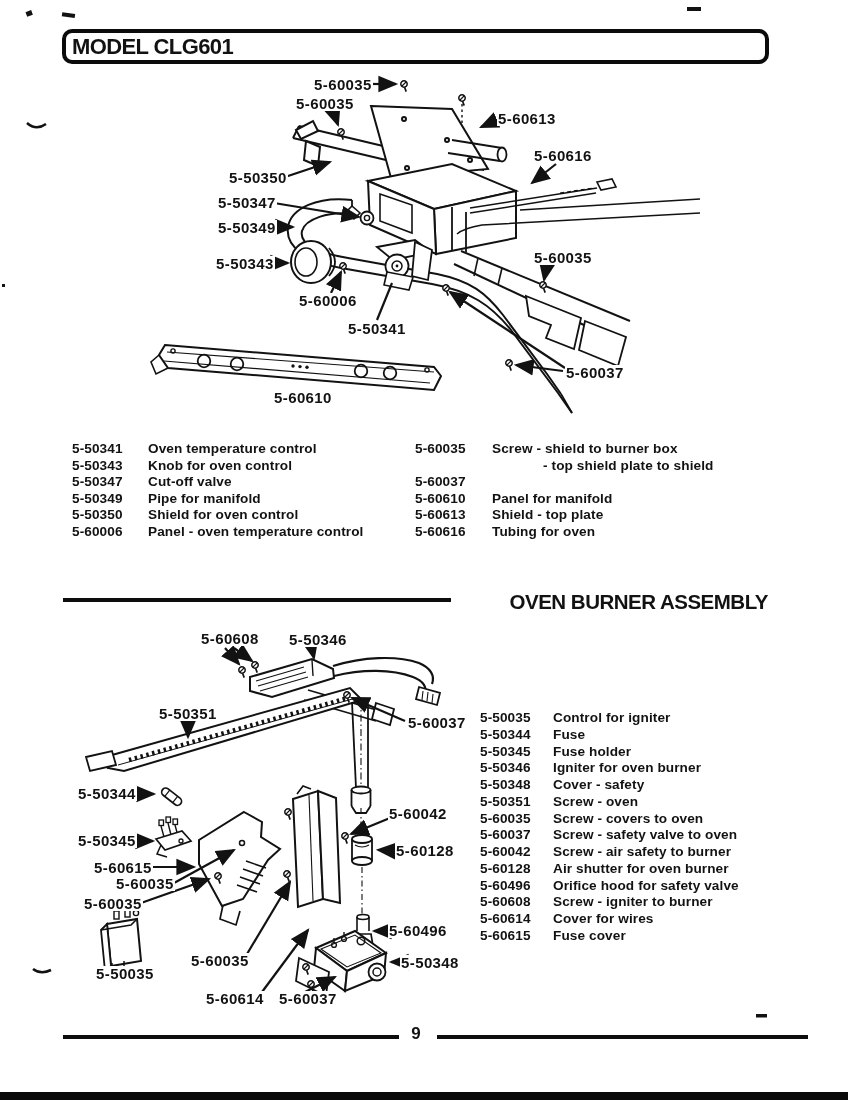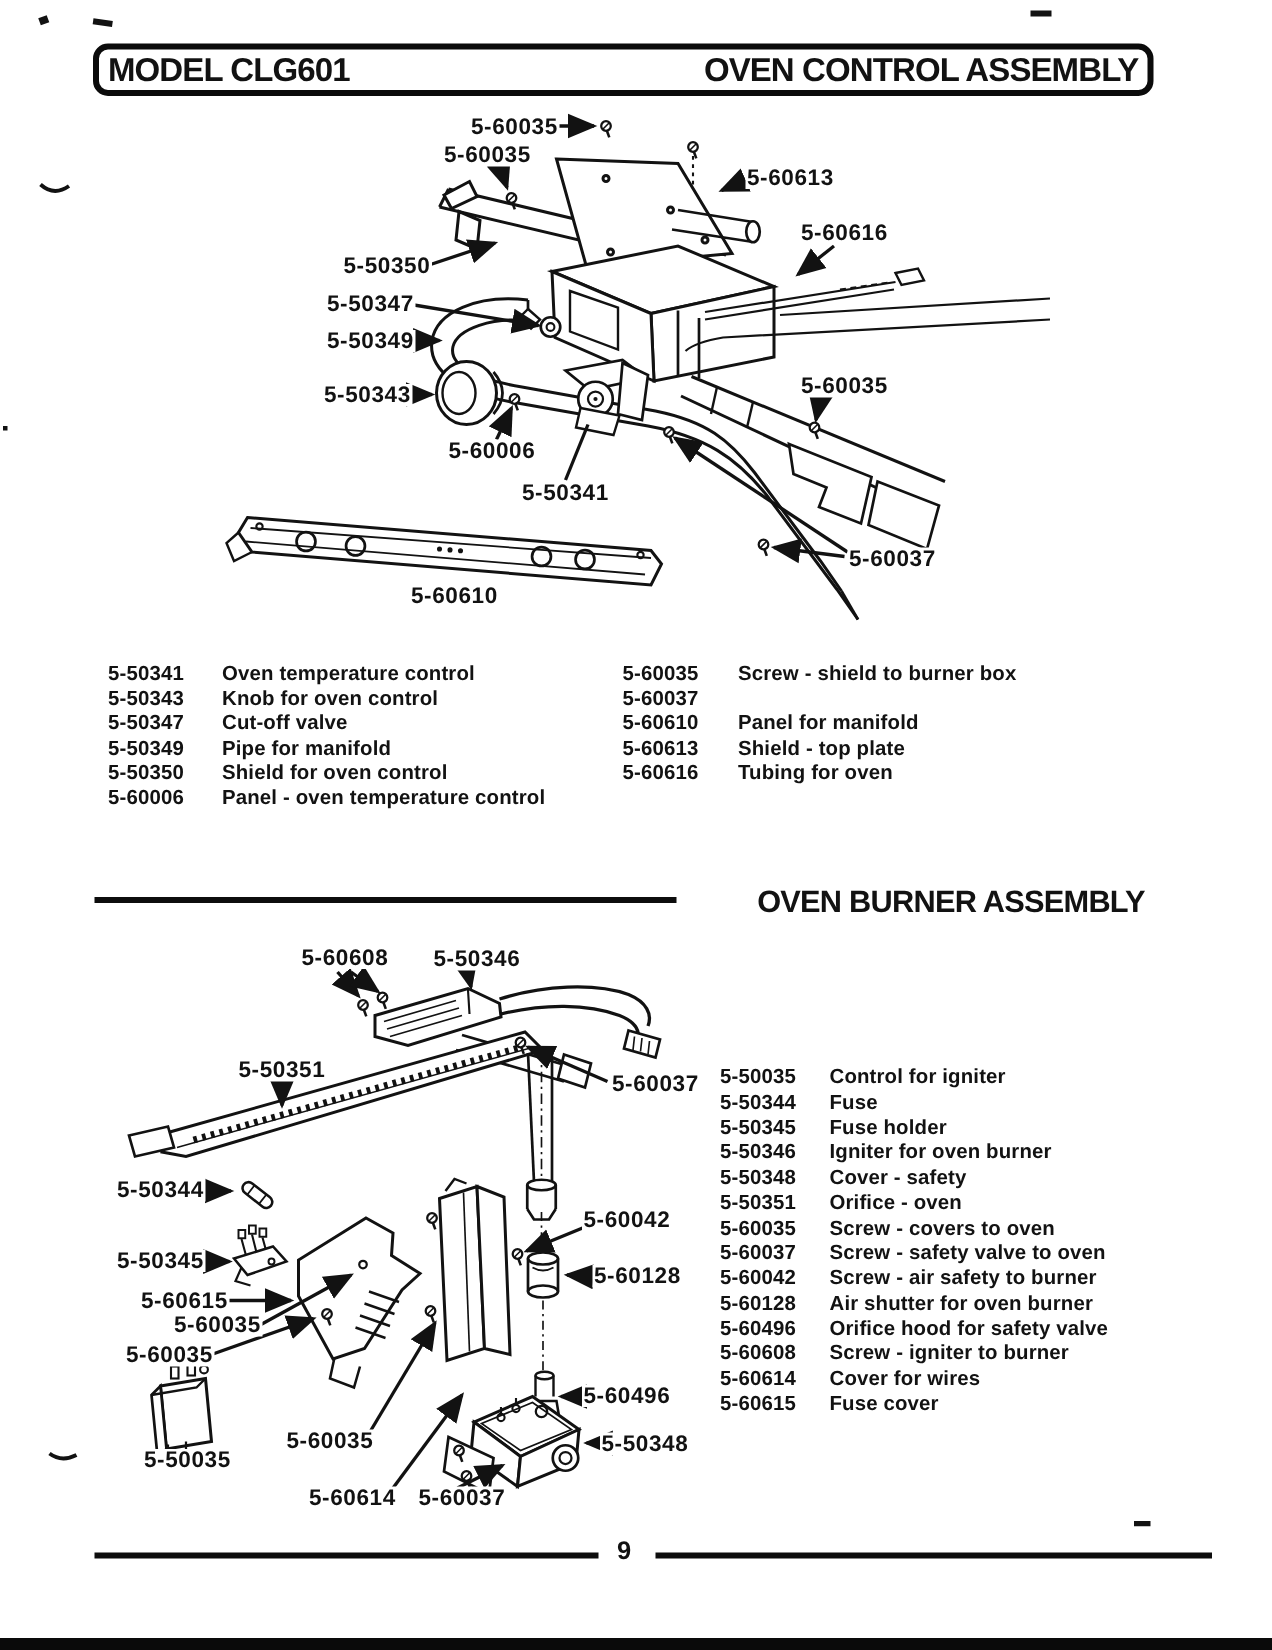--- a/index.html
+++ b/index.html
@@ -10,21 +10,21 @@
     overflow:hidden;
   }
   .hdr {
     position:absolute; left:62px; top:29px; width:707px; height:35px;
     border:4px solid #0b0b0b; border-radius:10px;
     display:flex; justify-content:space-between; align-items:center;
     padding:0 6px; font-size:22px; letter-spacing:-0.6px; white-space:nowrap;
     z-index:4; background:#fff;gap:16px;
   }
   .sec2 {
-    position:absolute; left:500px; top:590px; width:268px; text-align:center;
+    position:absolute; left:500px; top:590px; width:268px; text-align:right;
     font-size:20.5px; letter-spacing:-0.5px; z-index:4; white-space:nowrap;
   }
   .art { position:absolute; left:0; top:0; z-index:2; }
   .lbl {
     position:absolute; font-size:15px; letter-spacing:0.4px; line-height:1;
     white-space:nowrap; z-index:3; background:#fff; padding:0 1px;
   }
   .plist { position:absolute; font-size:13.6px; letter-spacing:0.1px; z-index:3; }
   .row { display:flex; height:16.5px; line-height:16.5px; white-space:nowrap; }
   .pl2 .row { height:16.75px; line-height:16.75px; }
@@ -36,21 +36,20 @@
   .pgnum { position:absolute; left:399px; top:1024px; width:34px; text-align:center; font-size:17px; z-index:3; }
   .botbar { position:absolute; left:0; top:1092px; width:848px; height:8px; background:#0a0a0a; z-index:3; }
 </style>
 </head>
 <body>
 
 <div class="sheet">
 
   <div class="hdr">
     <span>MODEL CLG601</span>
-    <span>OVEN CONTROL ASSEMBLY</span>
   </div>
 
   <div class="rule" style="left:63px;top:598px;width:388px;height:3.5px"></div>
   <div class="sec2">OVEN BURNER ASSEMBLY</div>
 
   <svg class="art" width="848" height="1100" viewBox="0 0 848 1100">
     <defs>
       <marker id="arr" markerWidth="10" markerHeight="9" refX="8" refY="4" orient="auto">
         <path d="M0,0.2 L9,4 L0,7.8 Z" fill="#121212"></path>
       </marker>
@@ -379,20 +378,24 @@
         <span class="pn">5-60006</span>
         <span class="pd">Panel - oven temperature control</span>
       </div>
   </div>
 
   <div class="plist r1" style="left:415px;top:441px;width:360px">
     <div class="row">
         <span class="pn">5-60035</span>
         <span class="pd">Screw - shield to burner box</span>
       </div>
+    <div class="row indent">
+        <span class="pn"></span>
+        <span class="pd">- top shield plate to shield</span>
+      </div>
     <div class="row">
         <span class="pn">5-60037</span>
       </div>
     <div class="row">
         <span class="pn">5-60610</span>
         <span class="pd">Panel for manifold</span>
       </div>
     <div class="row">
         <span class="pn">5-60613</span>
         <span class="pd">Shield - top plate</span>
@@ -419,21 +422,21 @@
     <div class="row">
         <span class="pn">5-50346</span>
         <span class="pd">Igniter for oven burner</span>
       </div>
     <div class="row">
         <span class="pn">5-50348</span>
         <span class="pd">Cover - safety</span>
       </div>
     <div class="row">
         <span class="pn">5-50351</span>
-        <span class="pd">Orifice - oven</span>
+        <span class="pd">Screw - oven</span>
       </div>
     <div class="row">
         <span class="pn">5-60035</span>
         <span class="pd">Screw - covers to oven</span>
       </div>
     <div class="row">
         <span class="pn">5-60037</span>
         <span class="pd">Screw - safety valve to oven</span>
       </div>
     <div class="row">

